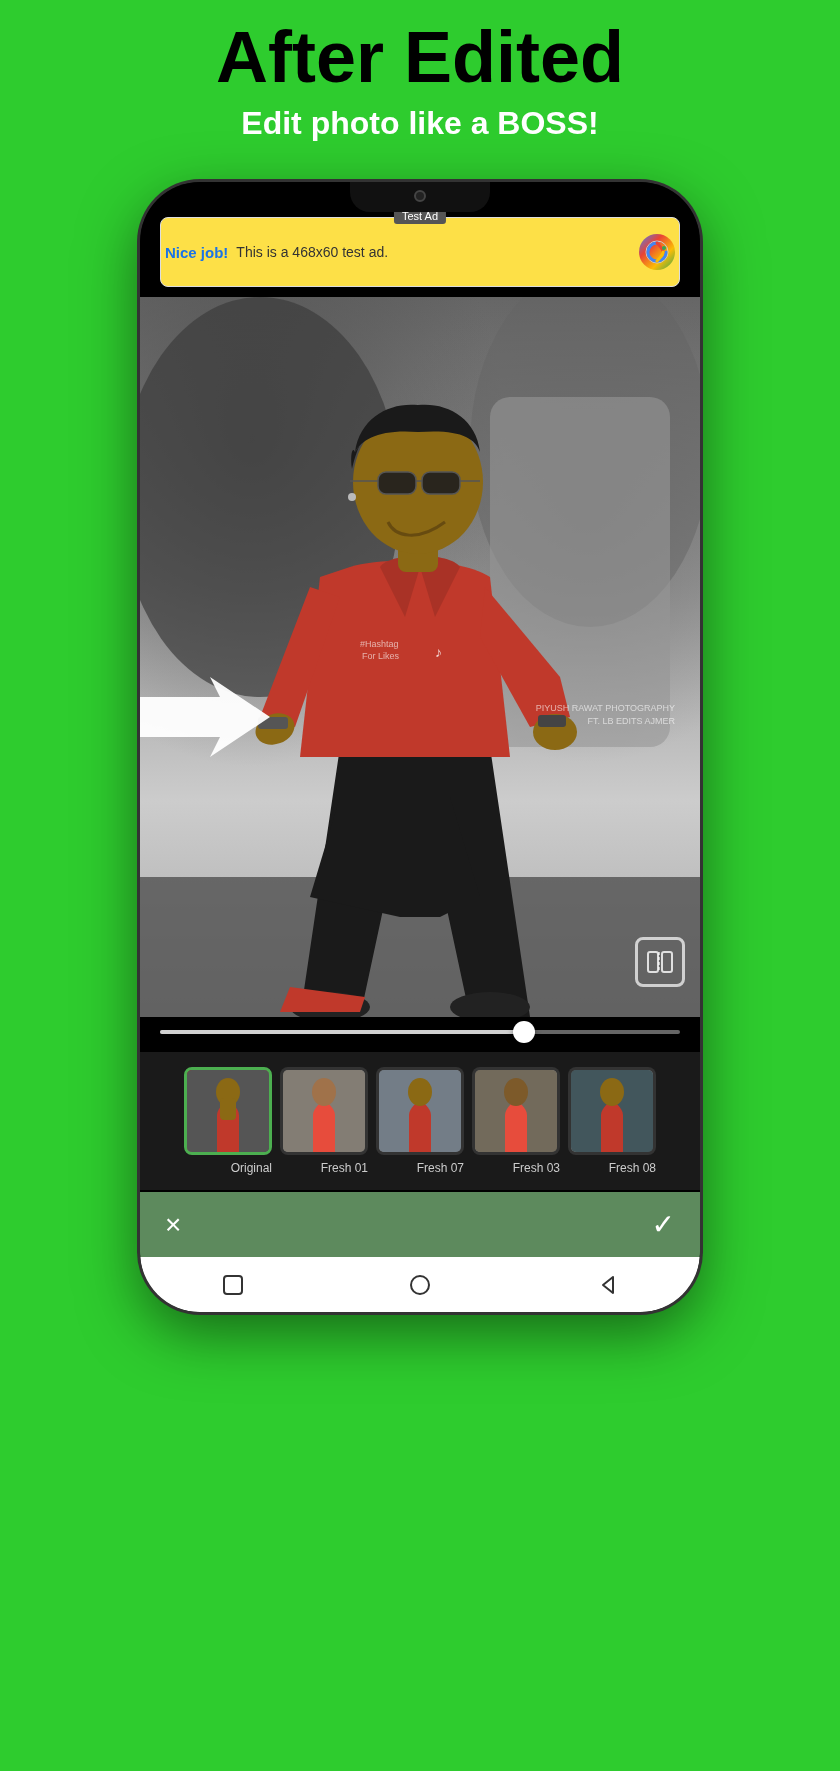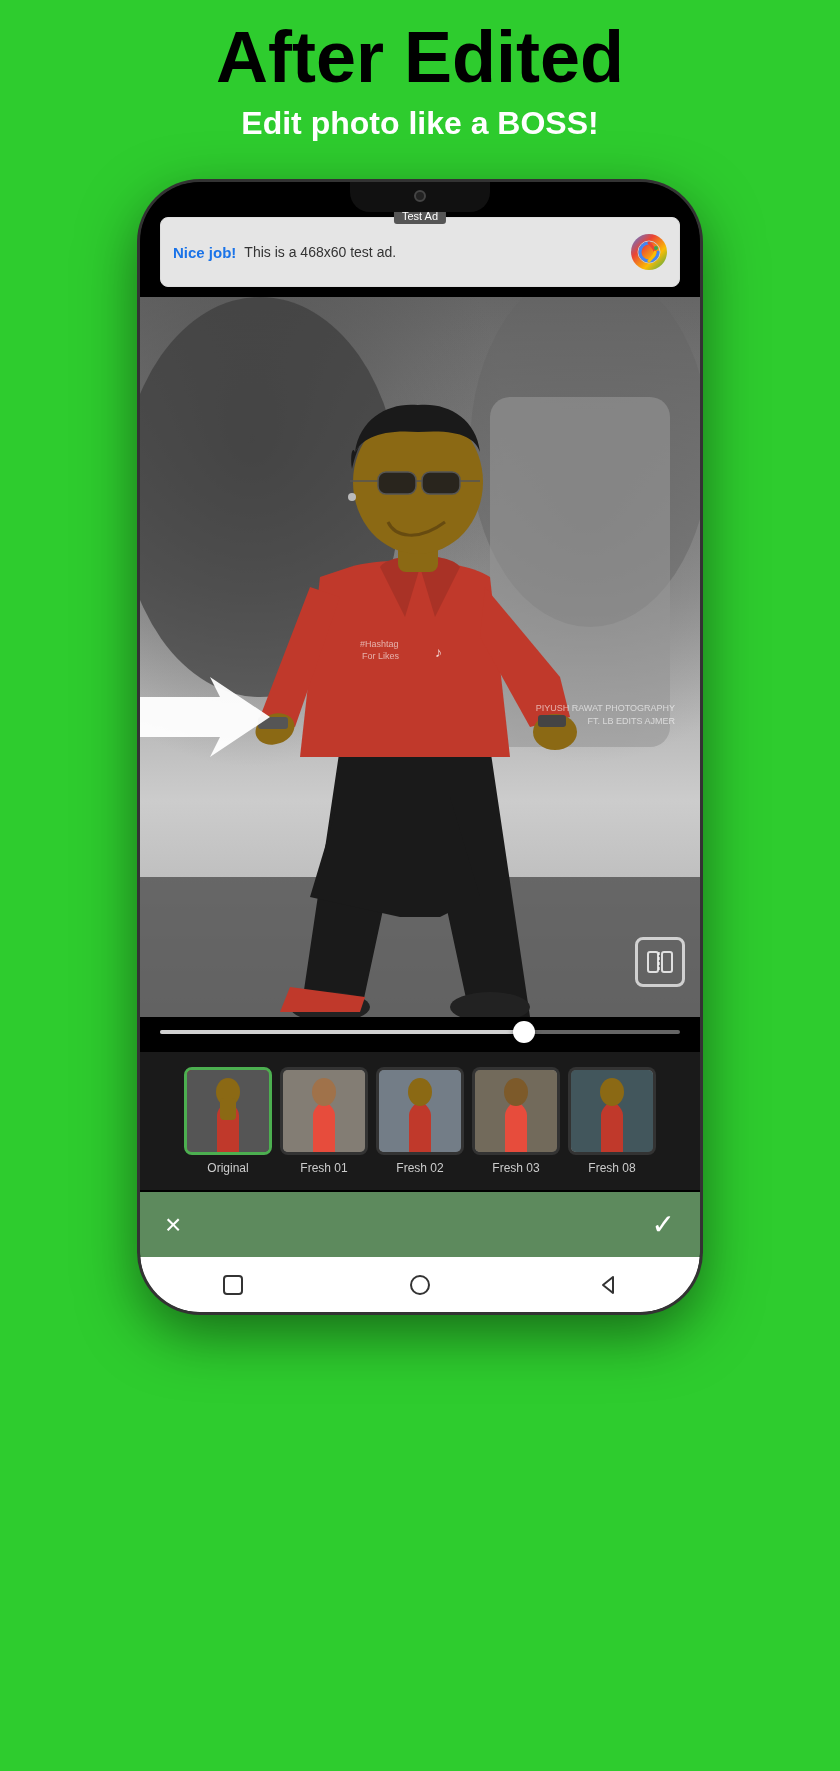--- a/index.html
+++ b/index.html
@@ -88,26 +88,26 @@
       overflow: hidden;
     }
 
     
     .ad-banner {
       position: absolute;
       top: 35px;
       left: 20px;
       right: 20px;
       height: 70px;
-      background: #e5e5e5;
+      background: #fde047;
       border-radius: 8px;
       z-index: 15;
       display: flex;
       align-items: center;
-      padding: 0 12px;
+      padding: 0 4px;
       border: 1px solid #ddd;
     }
 
     .ad-label {
       position: absolute;
       top: -10px;
       left: 50%;
       transform: translateX(-50%);
       background: #555;
       color: #fff;
@@ -253,21 +253,21 @@
       padding: 15px 10px;
       display: flex;
       gap: 8px;
       align-items: flex-start;
       justify-content: center;
     }
 
     .filter-item {
       display: flex;
       flex-direction: column;
-      align-items: center;
+      align-items: flex-end;
       gap: 6px;
       cursor: pointer;
     }
 
     .filter-thumb {
       width: 88px;
       height: 88px;
       border-radius: 8px;
       overflow: hidden;
       border: 3px solid transparent;
@@ -513,21 +513,21 @@
           <div class="filter-thumb">
             <div class="filter-thumb-inner">
               <svg width="82" height="82" viewBox="0 0 82 82">
                 <rect width="82" height="82" fill="#777"></rect>
                 <rect x="0" y="0" width="82" height="82" fill="rgba(100,150,200,0.2)"></rect>
                 <path d="M30 82 L30 45 C30 38, 40 30, 41 30 C42 30, 52 38, 52 45 L52 82 Z" fill="#c0392b"></path>
                 <ellipse cx="41" cy="22" rx="12" ry="14" fill="#8B6914"></ellipse>
               </svg>
             </div>
           </div>
-          <span class="filter-label">Fresh 02</span>
+          <span class="filter-label">Fresh 07</span>
         </div>
 
         <div class="filter-item">
           <div class="filter-thumb">
             <div class="filter-thumb-inner">
               <svg width="82" height="82" viewBox="0 0 82 82">
                 <rect width="82" height="82" fill="#5a5a5a"></rect>
                 <rect x="0" y="0" width="82" height="82" fill="rgba(255,200,100,0.15)"></rect>
                 <path d="M30 82 L30 45 C30 38, 40 30, 41 30 C42 30, 52 38, 52 45 L52 82 Z" fill="#e74c3c"></path>
                 <ellipse cx="41" cy="22" rx="12" ry="14" fill="#7d5a2a"></ellipse>

